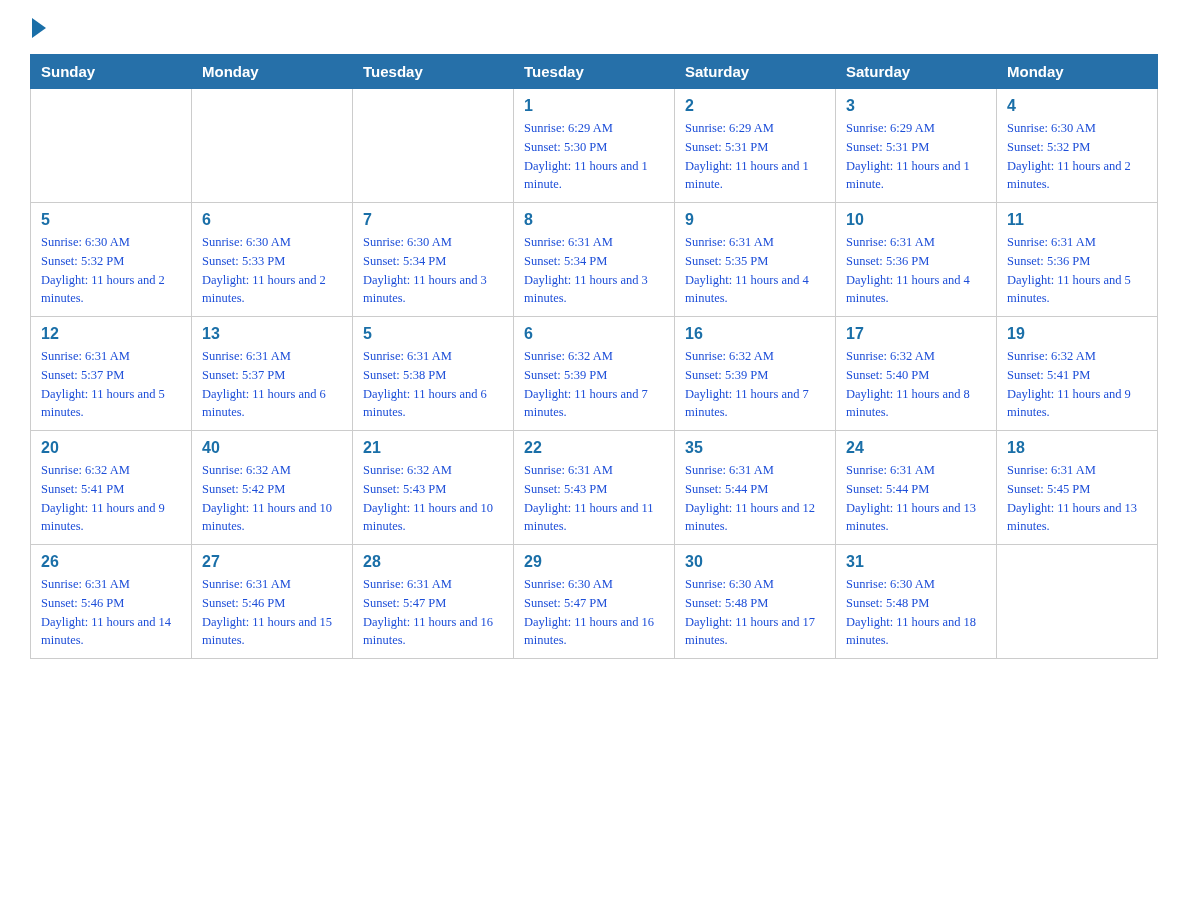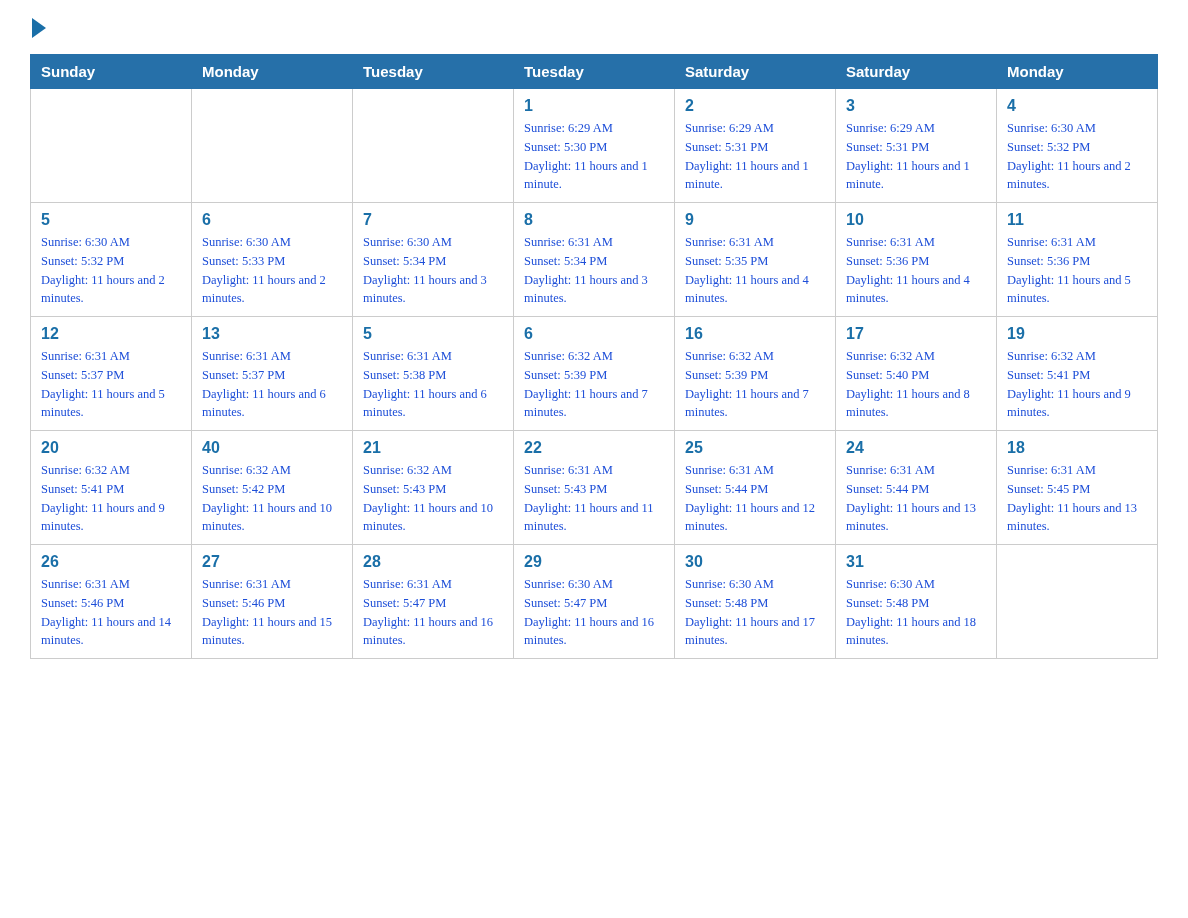--- a/index.html
+++ b/index.html
@@ -221,21 +221,21 @@
         </td>
         <td>
           <span class="day-number">21</span>
           <div class="day-info">Sunrise: 6:32 AM<br>Sunset: 5:43 PM<br>Daylight: 11 hours and 10 minutes.</div>
         </td>
         <td>
           <span class="day-number">22</span>
           <div class="day-info">Sunrise: 6:31 AM<br>Sunset: 5:43 PM<br>Daylight: 11 hours and 11 minutes.</div>
         </td>
         <td>
-          <span class="day-number">25</span>
+          <span class="day-number">35</span>
           <div class="day-info">Sunrise: 6:31 AM<br>Sunset: 5:44 PM<br>Daylight: 11 hours and 12 minutes.</div>
         </td>
         <td>
           <span class="day-number">24</span>
           <div class="day-info">Sunrise: 6:31 AM<br>Sunset: 5:44 PM<br>Daylight: 11 hours and 13 minutes.</div>
         </td>
         <td>
           <span class="day-number">18</span>
           <div class="day-info">Sunrise: 6:31 AM<br>Sunset: 5:45 PM<br>Daylight: 11 hours and 13 minutes.</div>
         </td>

